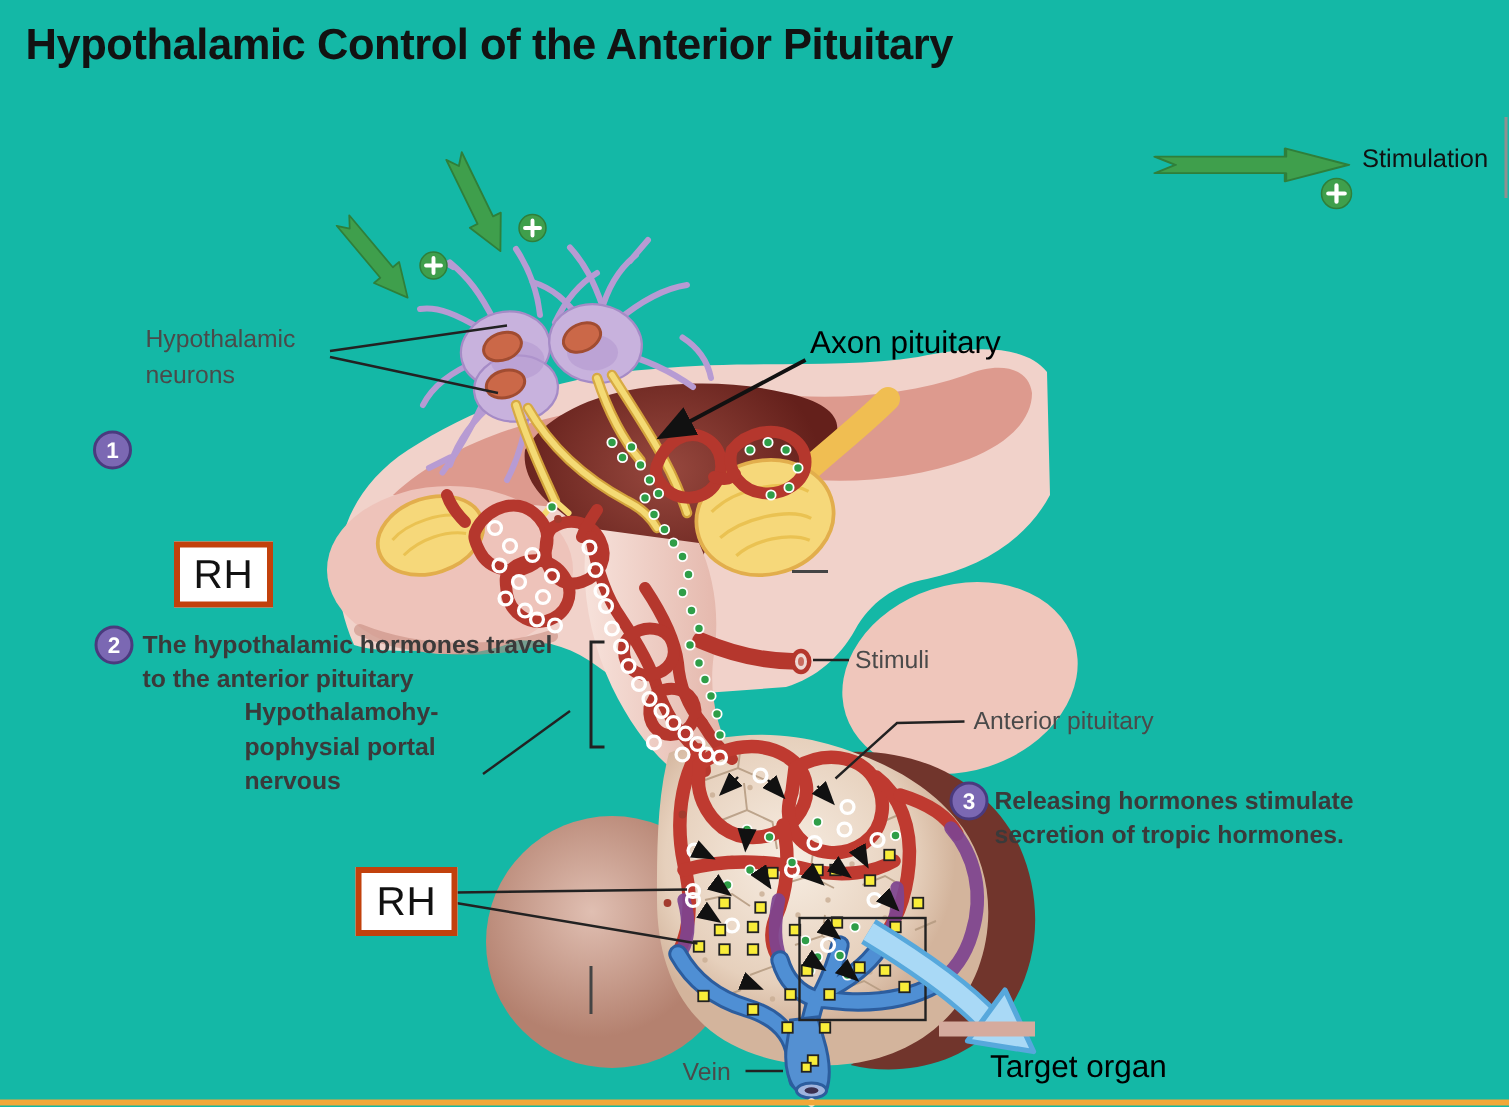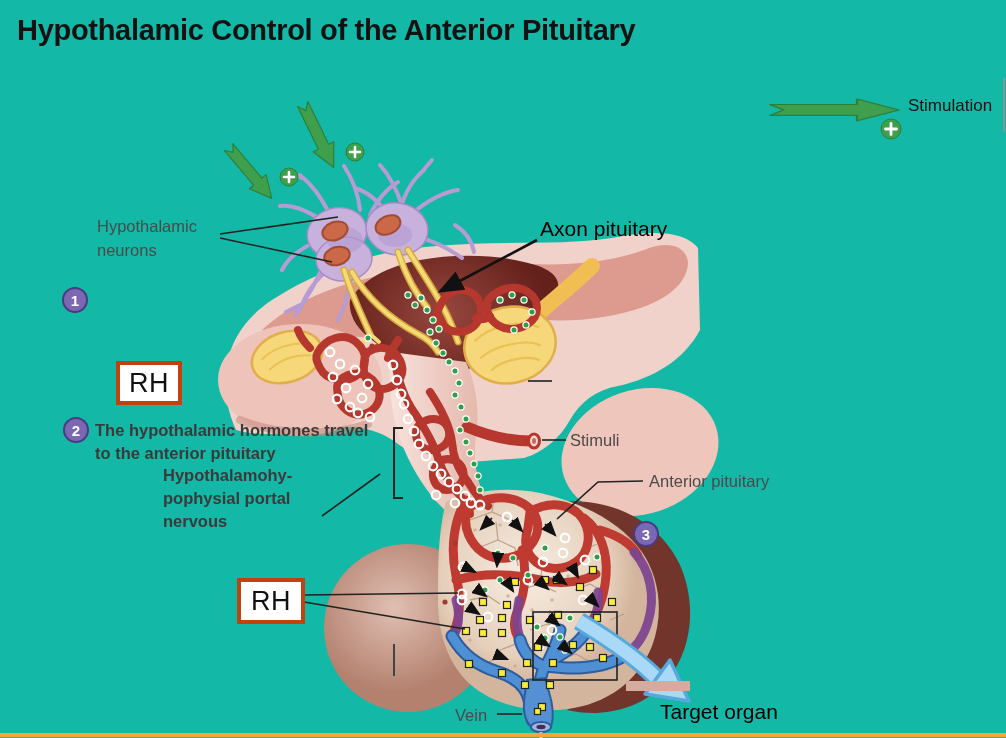--- a/index.html
+++ b/index.html
@@ -418,20 +418,21 @@
   <div>nervous</div>
 </div>
 
 <div class="abs blacklbl" style="left:540px;top:217px;">Axon pituitary</div>
 
 <div class="abs graylbl" style="left:570px;top:431px;">Stimuli</div>
 
 <div class="abs graylbl" style="left:649px;top:472px;">Anterior pituitary</div>
 
 <div class="abs stepnum" style="left:633px;top:521px;">3</div>
+<div class="abs steptext" style="left:663px;top:523px;width:300px;">Releasing hormones stimulate secretion of tropic hormones.</div>
 
 <div class="abs rhbox" style="left:237px;top:578px;width:60px;height:38px;">RH</div>
 
 <div class="abs graylbl" style="left:455px;top:706px;">Vein</div>
 
 <div class="abs blacklbl" style="left:660px;top:700px;">Target organ</div>
 
 <div class="abs rule"></div>
 <div class="abs edgeline"></div>
 

